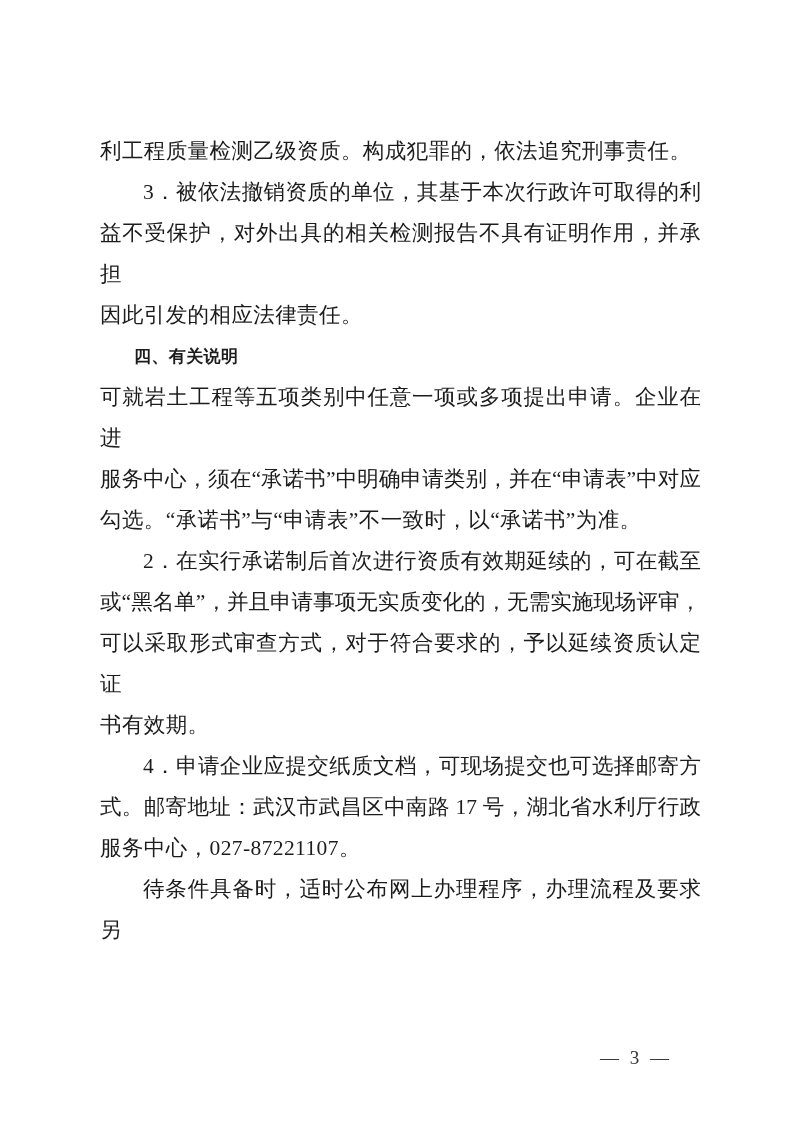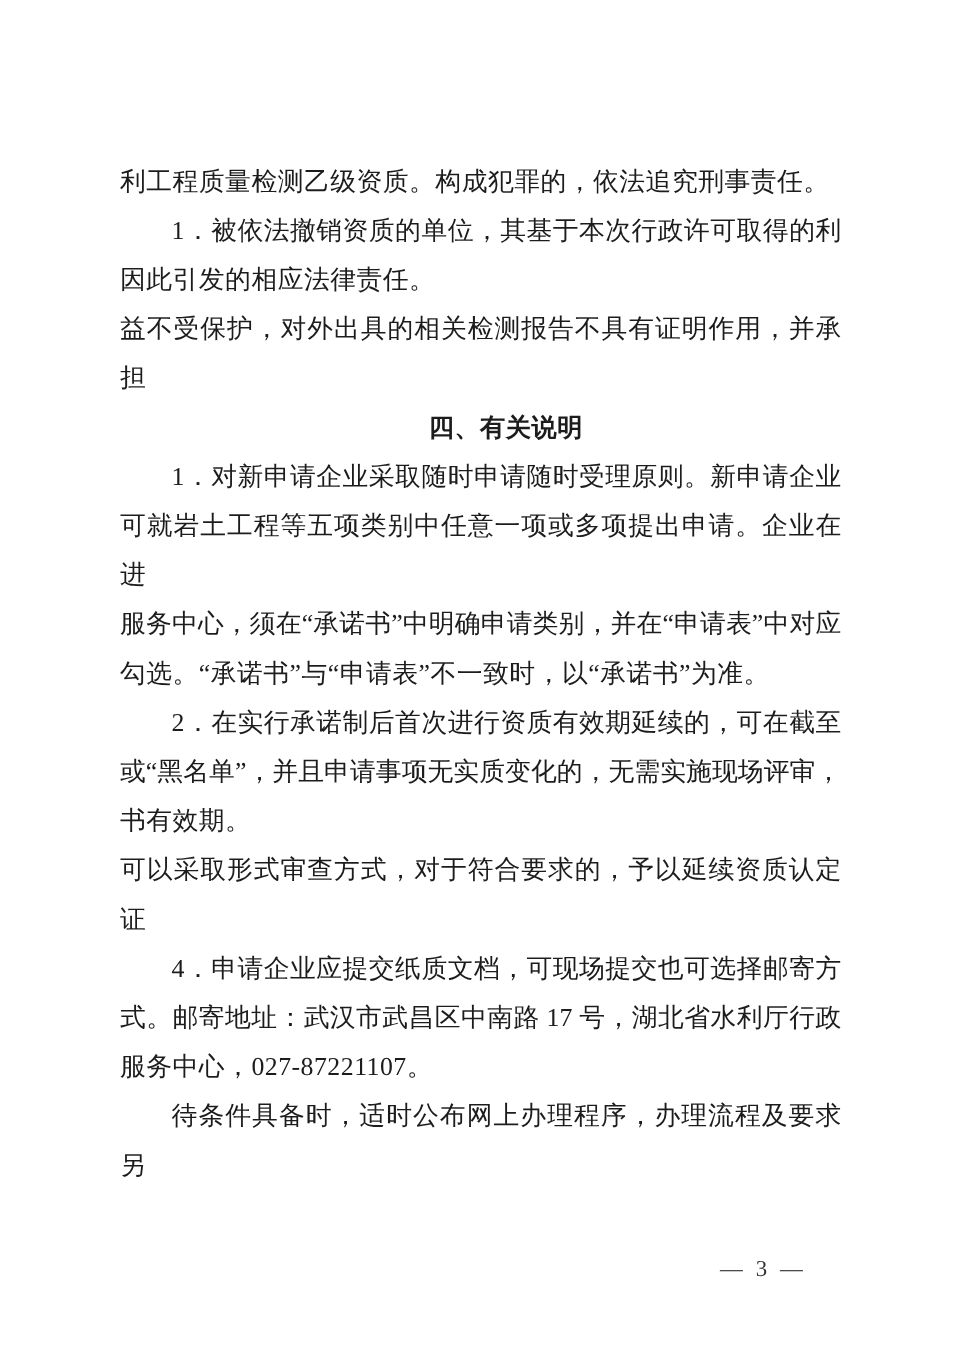--- a/index.html
+++ b/index.html
@@ -31,22 +31,21 @@
   
   .j {
     text-align: justify;
     text-align-last: justify;
     letter-spacing: 0;
   }
   .ind { text-indent: 2em; }
   .hd {
     font-family: "Liberation Sans", "DejaVu Sans", sans-serif;
     font-weight: 700;
-    font-size: 21px;
-    text-align: center;
+    font-size: 17px;
   }
   .pagenum {
     position: absolute;
     top: 1044px;
     right: 128px;
     font-size: 19px;
     line-height: 28px;
     letter-spacing: 3px;
     color: #333333;
   }
@@ -55,41 +54,40 @@
 <body>
 
 <div class="page">
   <div class="text-block">
 
     <div class="para">
       <div class="ln">利工程质量检测乙级资质。构成犯罪的，依法追究刑事责任。</div>
     </div>
 
     <div class="para">
-      <div class="ln j ind">1．被依法撤销资质的单位，其基于本次行政许可取得的利</div>
+      <div class="ln j ind">3．被依法撤销资质的单位，其基于本次行政许可取得的利</div>
+      <div class="ln j">益不受保护，对外出具的相关检测报告不具有证明作用，并承担</div>
       <div class="ln">因此引发的相应法律责任。</div>
-      <div class="ln j">益不受保护，对外出具的相关检测报告不具有证明作用，并承担</div>
     </div>
 
     <div class="para">
       <div class="ln hd ind">四、有关说明</div>
     </div>
 
     <div class="para">
-      <div class="ln j ind">1．对新申请企业采取随时申请随时受理原则。新申请企业</div>
       <div class="ln j">可就岩土工程等五项类别中任意一项或多项提出申请。企业在进</div>
       <div class="ln j">服务中心，须在“承诺书”中明确申请类别，并在“申请表”中对应</div>
       <div class="ln">勾选。“承诺书”与“申请表”不一致时，以“承诺书”为准。</div>
     </div>
 
     <div class="para">
       <div class="ln j ind">2．在实行承诺制后首次进行资质有效期延续的，可在截至</div>
       <div class="ln j">或“黑名单”，并且申请事项无实质变化的，无需实施现场评审，</div>
+      <div class="ln j">可以采取形式审查方式，对于符合要求的，予以延续资质认定证</div>
       <div class="ln">书有效期。</div>
-      <div class="ln j">可以采取形式审查方式，对于符合要求的，予以延续资质认定证</div>
     </div>
 
 
     <div class="para">
       <div class="ln j ind">4．申请企业应提交纸质文档，可现场提交也可选择邮寄方</div>
       <div class="ln j">式。邮寄地址：武汉市武昌区中南路 17 号，湖北省水利厅行政</div>
       <div class="ln">服务中心，027-87221107。</div>
     </div>
 
     <div class="para">

